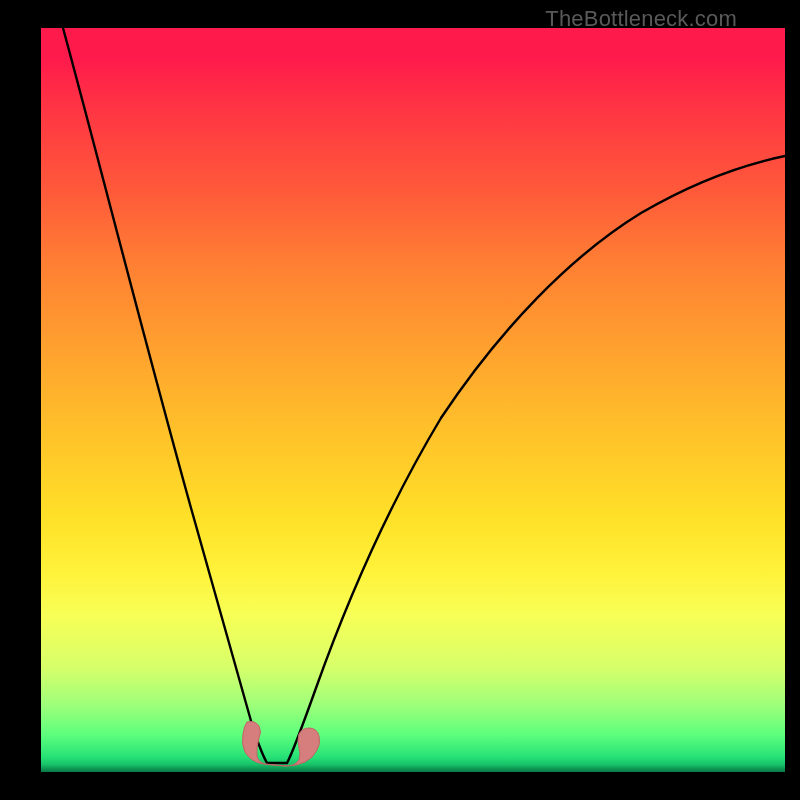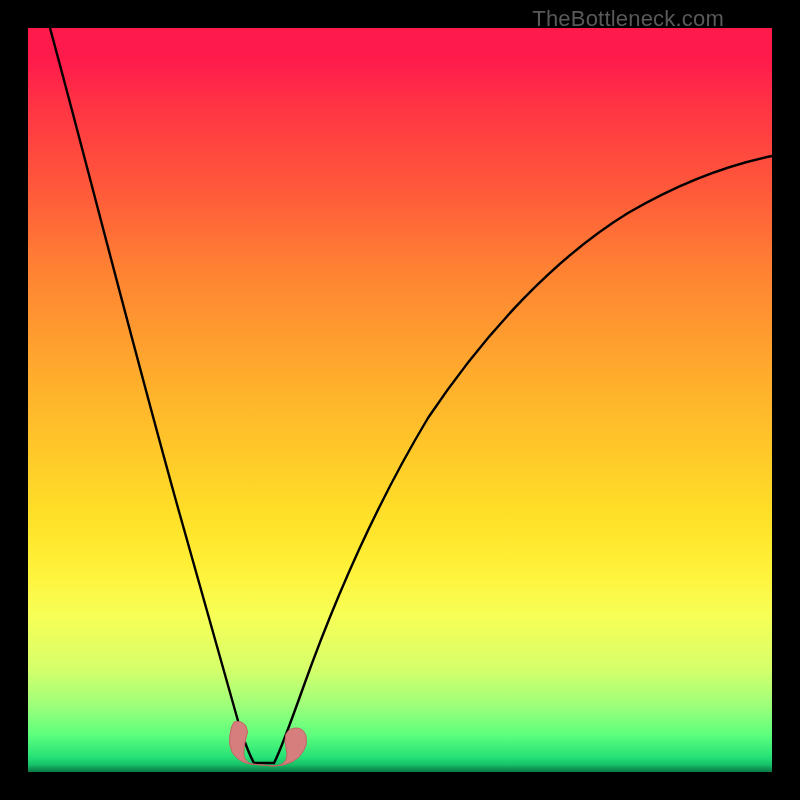--- a/index.html
+++ b/index.html
@@ -6,21 +6,21 @@
     margin: 0;
     padding: 0;
     width: 800px;
     height: 800px;
     background: #000;
     overflow: hidden;
   }
   .frame {
     position: absolute;
     top: 0;
-    left: 0;
+    left: 13px;
     width: 736px;
     height: 800px;
     background: #000;
   }
   .plot-area {
     position: absolute;
     top: 28px;
     left: 28px;
     width: 744px;
     height: 744px;

